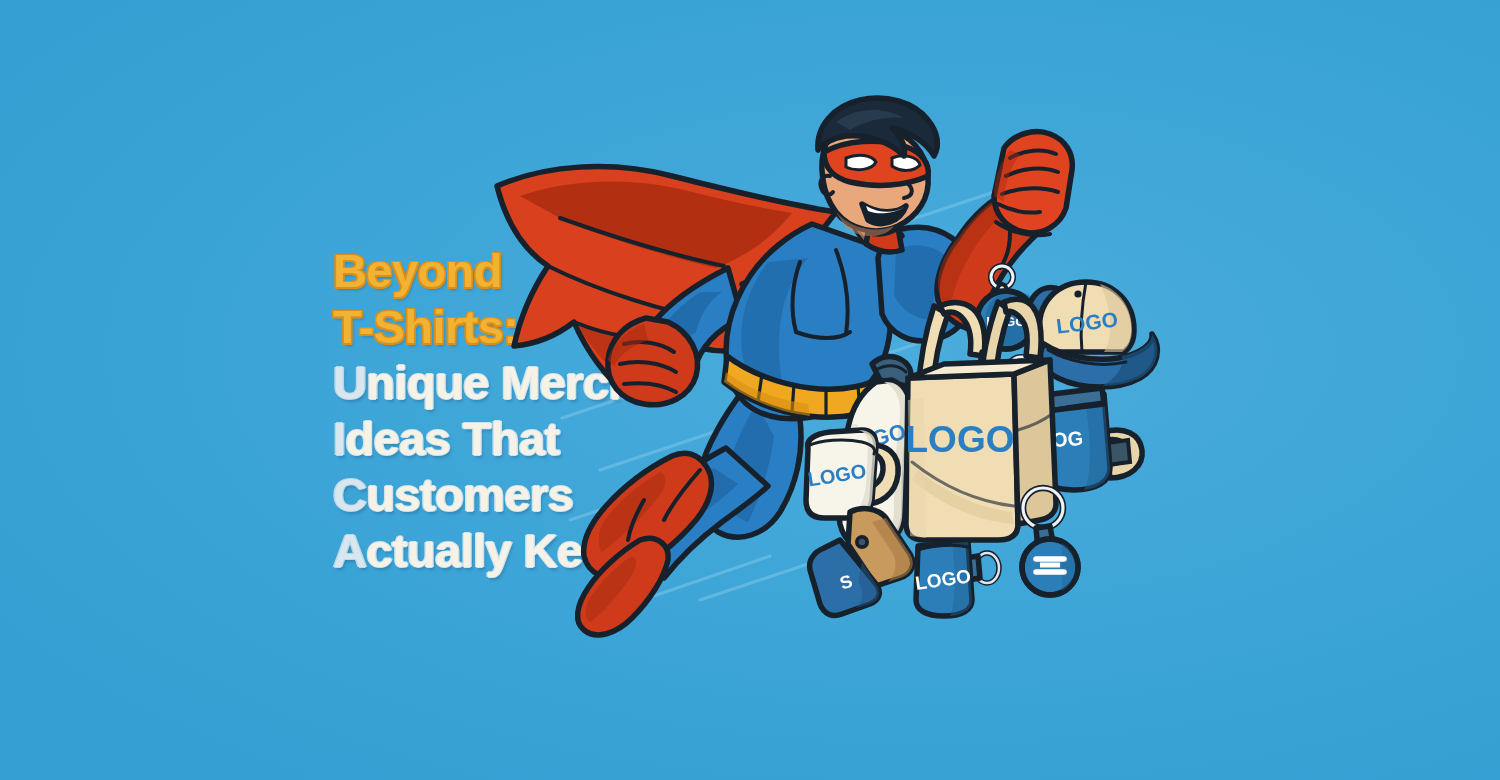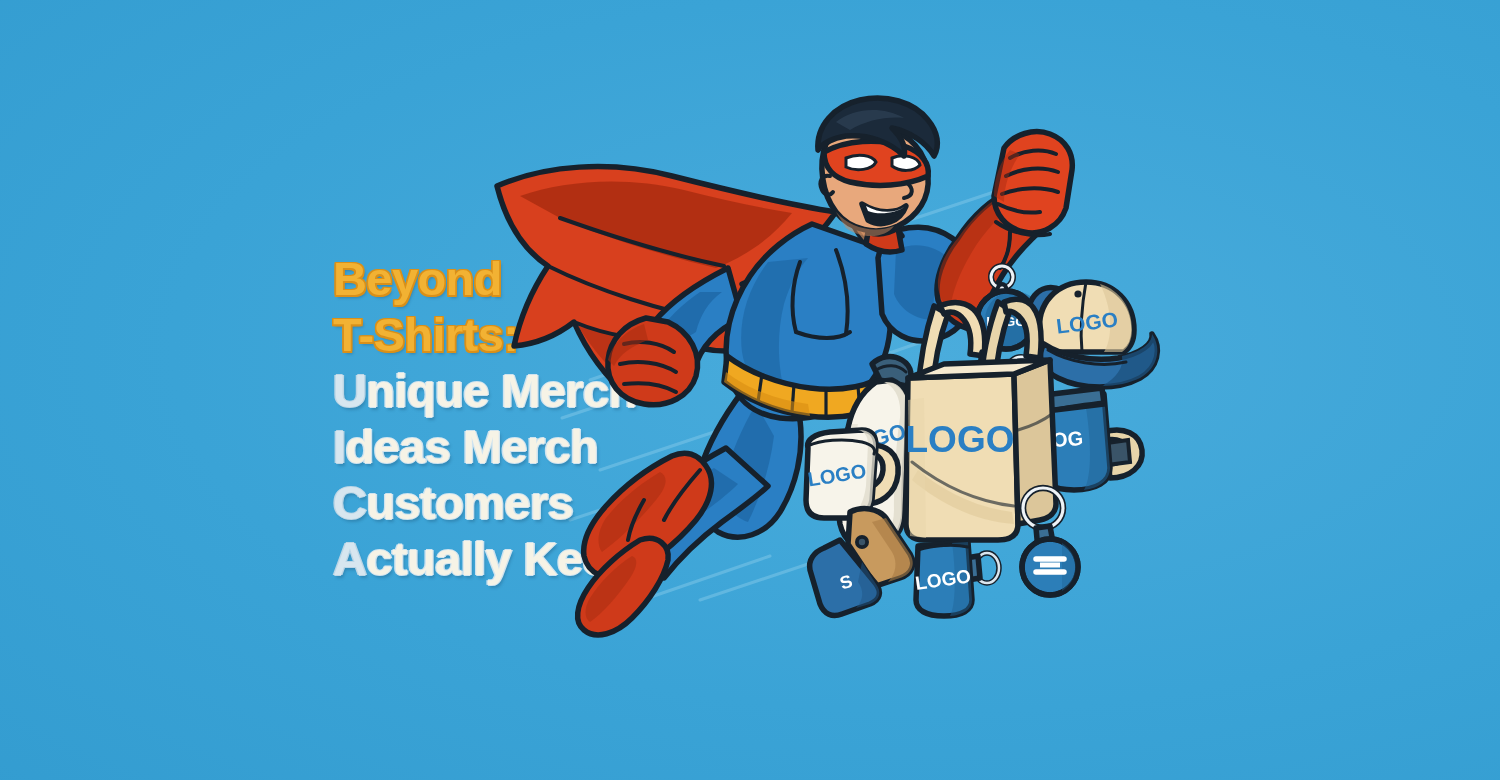--- a/index.html
+++ b/index.html
@@ -19,21 +19,20 @@
 
   
   .speedlines { position:absolute; inset:0; }
 
   
   #headline {
     position: absolute;
     left: 333px;
     top: 243px;
     width: 600px;
-    margin-top: 8px;
   }
   .hl-line {
     font-weight: bold;
     font-size: 47px;
     line-height: 56px;
     letter-spacing: -0.6px;
     white-space: nowrap;
   }
   .hl-gold {
     color: #f2b233;
@@ -88,21 +87,21 @@
     <div class="hl-line hl-gold">
       <span>Beyond</span>
     </div>
     <div class="hl-line hl-gold">
       <span>T-Shirts:</span>
     </div>
     <div class="hl-line hl-cream">
       <span class="drop">U</span><span>nique Merch</span>
     </div>
     <div class="hl-line hl-cream">
-      <span class="drop">I</span><span>deas Merch</span>
+      <span class="drop">I</span><span>deas That</span>
     </div>
     <div class="hl-line hl-cream">
       <span class="drop">C</span><span>ustomers</span>
     </div>
     <div class="hl-line hl-cream">
       <span class="drop">A</span><span>ctually Keep</span>
     </div>
   </div>
 
   <svg id="art" viewBox="0 0 1500 780" width="1500" height="780" aria-hidden="true">

